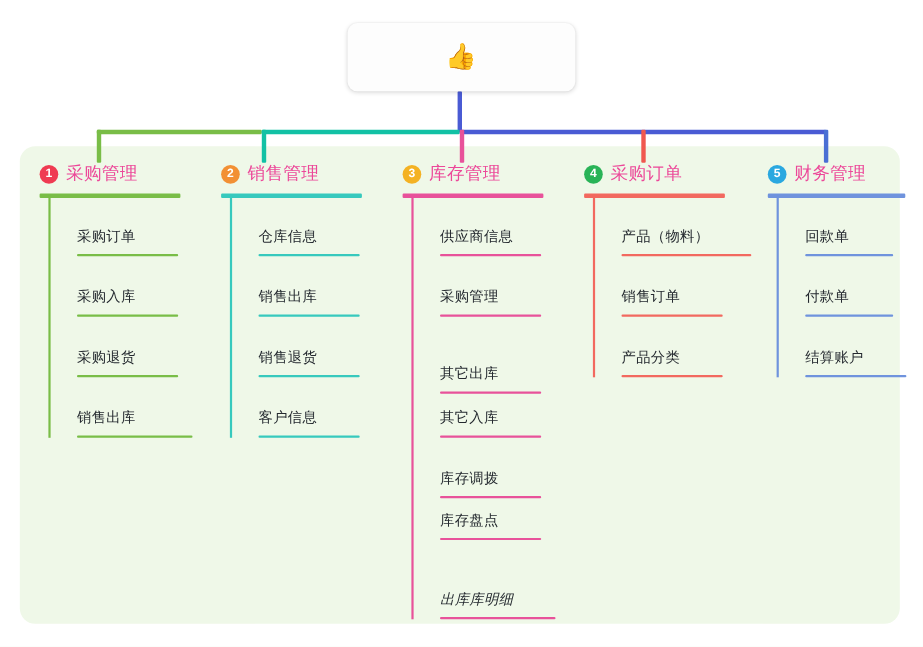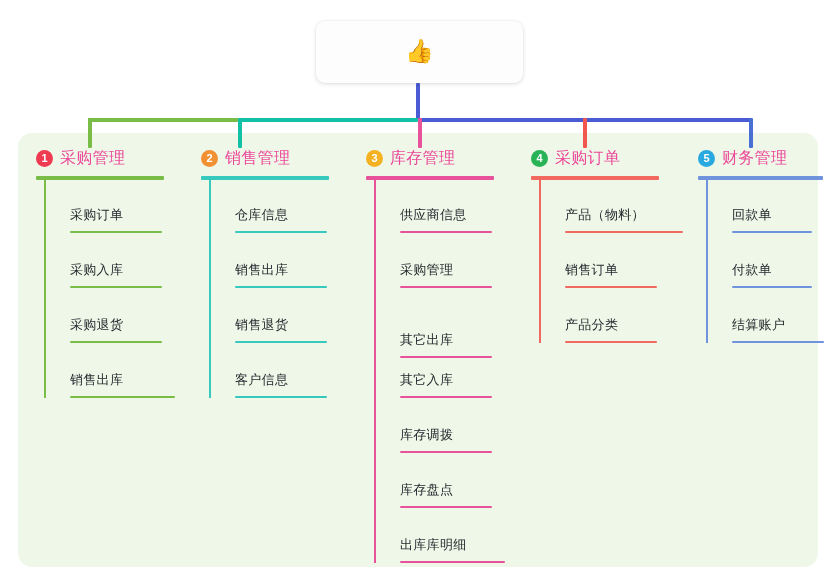--- a/index.html
+++ b/index.html
@@ -204,25 +204,25 @@
           <div class="leaf-rule" style="left: 26px; width: 92px; background: rgb(232, 82, 154);"></div>
         </div>
         <div class="leaf" style="top: 198px; width: 118px;">
           <span class="leaf-label">其它入库</span>
           <div class="leaf-rule" style="left: 26px; width: 92px; background: rgb(232, 82, 154);"></div>
         </div>
         <div class="leaf" style="top: 253px; width: 118px;">
           <span class="leaf-label">库存调拨</span>
           <div class="leaf-rule" style="left: 26px; width: 92px; background: rgb(232, 82, 154);"></div>
         </div>
-        <div class="leaf" style="top: 308px; width: 118px; text-decoration: underline;">
+        <div class="leaf" style="top: 291px; width: 118px; text-decoration: underline;">
           <span class="leaf-label">库存盘点</span>
           <div class="leaf-rule" style="left: 26px; width: 92px; background: rgb(232, 82, 154);"></div>
         </div>
-        <div class="leaf" style="top: 363px; width: 131px;">
+        <div class="leaf" style="top: 363px; width: 131px; font-style: italic;">
           <span class="leaf-label">出库库明细</span>
           <div class="leaf-rule" style="left: 26px; width: 105px; background: rgb(232, 82, 154);"></div>
         </div>
       </div>
       <div class="col" style="left: 513px;">
         <div class="col-head">
           <span class="badge" style="background: rgb(41, 179, 87);">4</span>
           <span class="head-label">采购订单</span>
         </div>
         <div class="head-rule" style="width: 128px; background: rgb(242, 105, 95);"></div>

